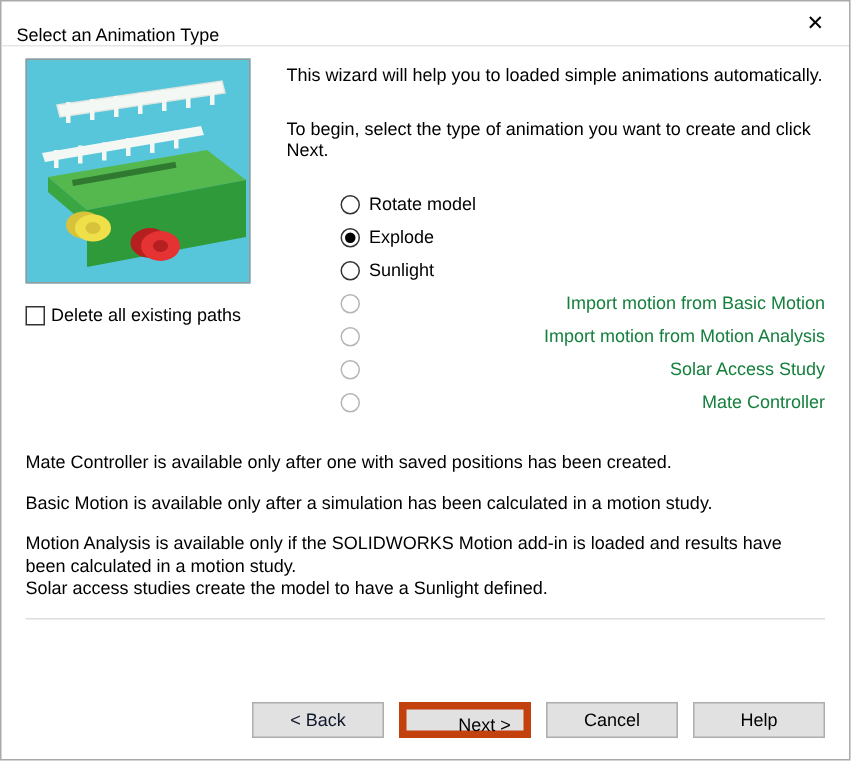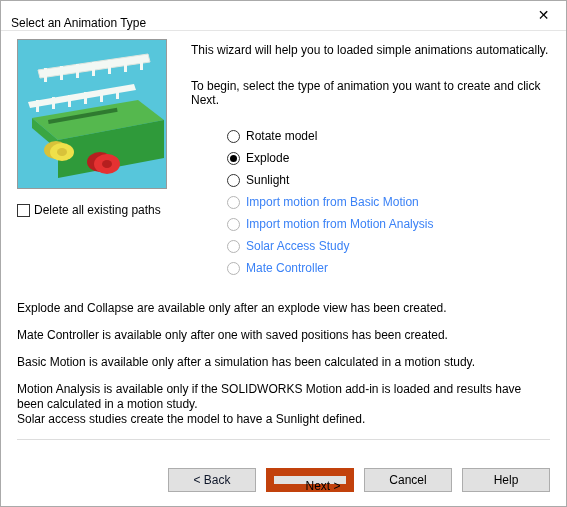--- a/index.html
+++ b/index.html
@@ -81,22 +81,23 @@
   .intro2 { margin-bottom: 22px; }
   .radio-group { margin-left: 36px; }
   .radio-row {
     display: flex;
     align-items: center;
     gap: 6px;
     margin-bottom: 8px;
     cursor: pointer;
   }
   .radio-row.disabled {
-    color: #3b82f6;
+    color: #15803d;
     cursor: default;
+    justify-content: space-between;
   }
   .radio-outer {
     width: 13px;
     height: 13px;
     border: 1px solid #333;
     border-radius: 50%;
     display: flex;
     align-items: center;
     justify-content: center;
     background: #fff;
@@ -130,21 +131,21 @@
     height: 24px;
     border: 1px solid #adadad;
     background: #e1e1e1;
     font-size: 12px;
     font-family: inherit;
     text-align: center;
     line-height: 22px;
     cursor: pointer;
   }
   .btn.default {
-    border: 8px solid #c2410c;
+    border: 5px solid #c2410c;
     line-height: 20px;
     padding-left: 26px;
   }
   .btn.disabled {
     color: #0f172a;
     cursor: default;
   }
 </style>
 </head>
 <body>
@@ -255,21 +256,20 @@
           <div class="radio-row disabled">
             <span class="radio-outer"></span>
             <span>Mate Controller</span>
           </div>
 
         </div>
       </div>
     </div>
 
     <div class="notes">
-      <p>Explode and Collapse are available only after an explode view has been created.</p>
       <p>Mate Controller is available only after one with saved positions has been created.</p>
       <p>Basic Motion is available only after a simulation has been calculated in a motion study.</p>
       <p class="tight">Motion Analysis is available only if the SOLIDWORKS Motion add-in is loaded and results have been calculated in a motion study.</p>
       <p>Solar access studies create the model to have a Sunlight defined.</p>
     </div>
 
     <hr class="hr">
   </div>
 
   <div class="button-row">

